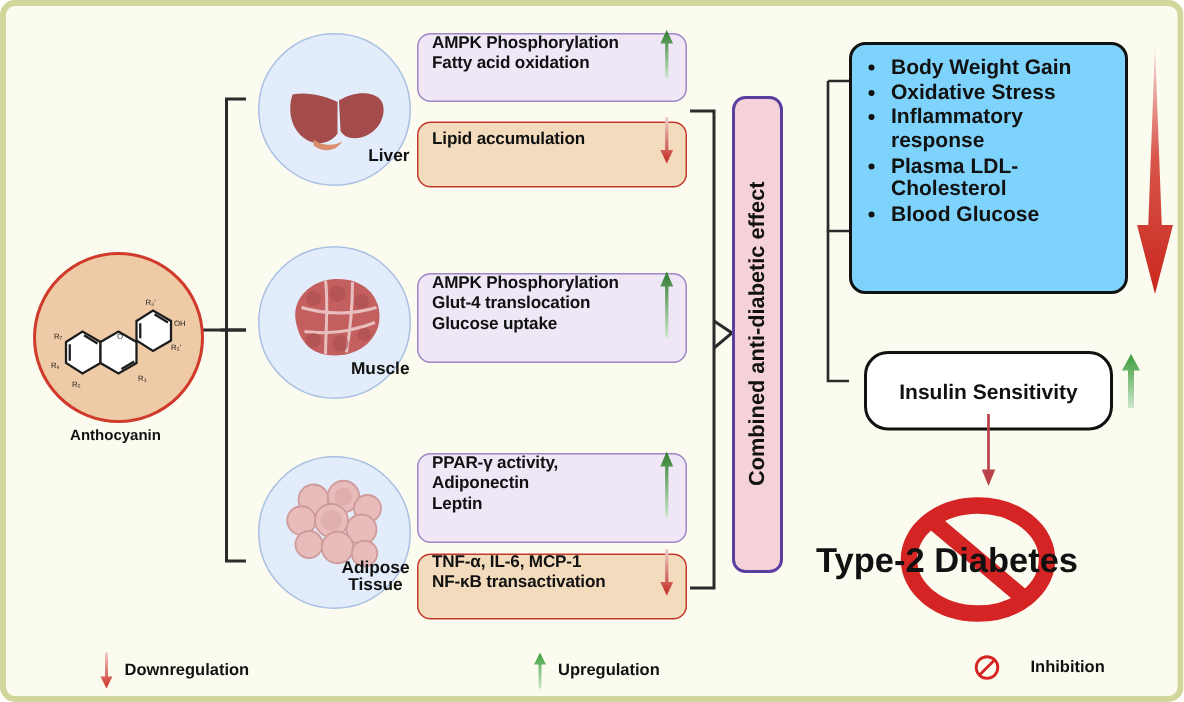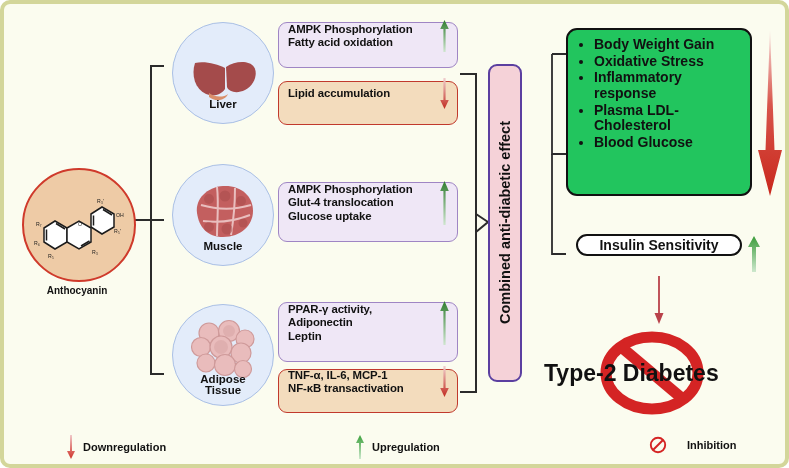--- a/index.html
+++ b/index.html
@@ -10,21 +10,21 @@
     box-sizing:border-box;
     border:4px solid #d3d69a;
     border-radius:10px;
   }
   .abs{position:absolute;}
 
   
   .organ{
     position:absolute;border-radius:50%;
     background:#e3ecfa;border:1.4px solid #a9bfe4;
-    display:flex;flex-direction:column;align-items:center;justify-content:flex-end;
+    display:flex;flex-direction:column;align-items:flex-end;justify-content:flex-end;
   }
   .organ-label{
     font-size:11.5px;font-weight:bold;color:#111;line-height:1.02;
     text-align:center;z-index:4;position:relative;
   }
   .organ-art{position:absolute;left:0;top:0;right:0;bottom:0;}
 
   
   .antho{
     position:absolute;border-radius:50%;
@@ -56,21 +56,21 @@
     background:#f5d2d8;border:2px solid #5b3fa0;border-radius:9px;
     display:flex;align-items:center;justify-content:center;
   }
   #combined span{
     writing-mode:vertical-rl;transform:rotate(180deg);
     font-size:14.5px;font-weight:bold;color:#111;white-space:nowrap;letter-spacing:0px;
   }
 
   
   #outcomes{
-    position:absolute;box-sizing:border-box;background:#22c55e;
+    position:absolute;box-sizing:border-box;background:#7dd3fc;
     border:2.2px solid #111;border-radius:11px;padding:7px 8px 7px 10px;
   }
   #outcomes ul{margin:0;padding:0 0 0 16px;list-style:disc;}
   #outcomes li{
     font-size:14px;font-weight:bold;color:#111;line-height:1.12;margin:0 0 1px 0;
   }
 
   
   #insulin{
     position:absolute;box-sizing:border-box;background:#fff;
@@ -313,21 +313,21 @@
     <defs>
         <linearGradient id="bigred" x1="0" y1="0" x2="0" y2="1">
       <stop offset="0" stop-color="#f6dedc"></stop>
           <stop offset="0.45" stop-color="#d8554a"></stop>
       <stop offset="1" stop-color="#c9271c"></stop>
     </linearGradient>
       </defs>
     <path d="M14,0 L18.5,120 L26,120 L14,166 L2,120 L9.5,120 Z" fill="url(#bigred)"></path>
   </svg>
 
-  <div id="insulin" style="left:572px;top:230px;width:166px;height:22px;">
+  <div id="insulin" style="left:572px;top:230px;width:166px;height:53px;">
     <span>Insulin Sensitivity</span>
   </div>
 
   <svg class="abs" style="left:742px;top:231px;width:16px;height:38px;">
     <defs>
         <linearGradient id="gu4" x1="0" y1="1" x2="0" y2="0">
       <stop offset="0" stop-color="#cde8cd"></stop>
           <stop offset="1" stop-color="#3a9c3a"></stop>
     </linearGradient>
       </defs>

